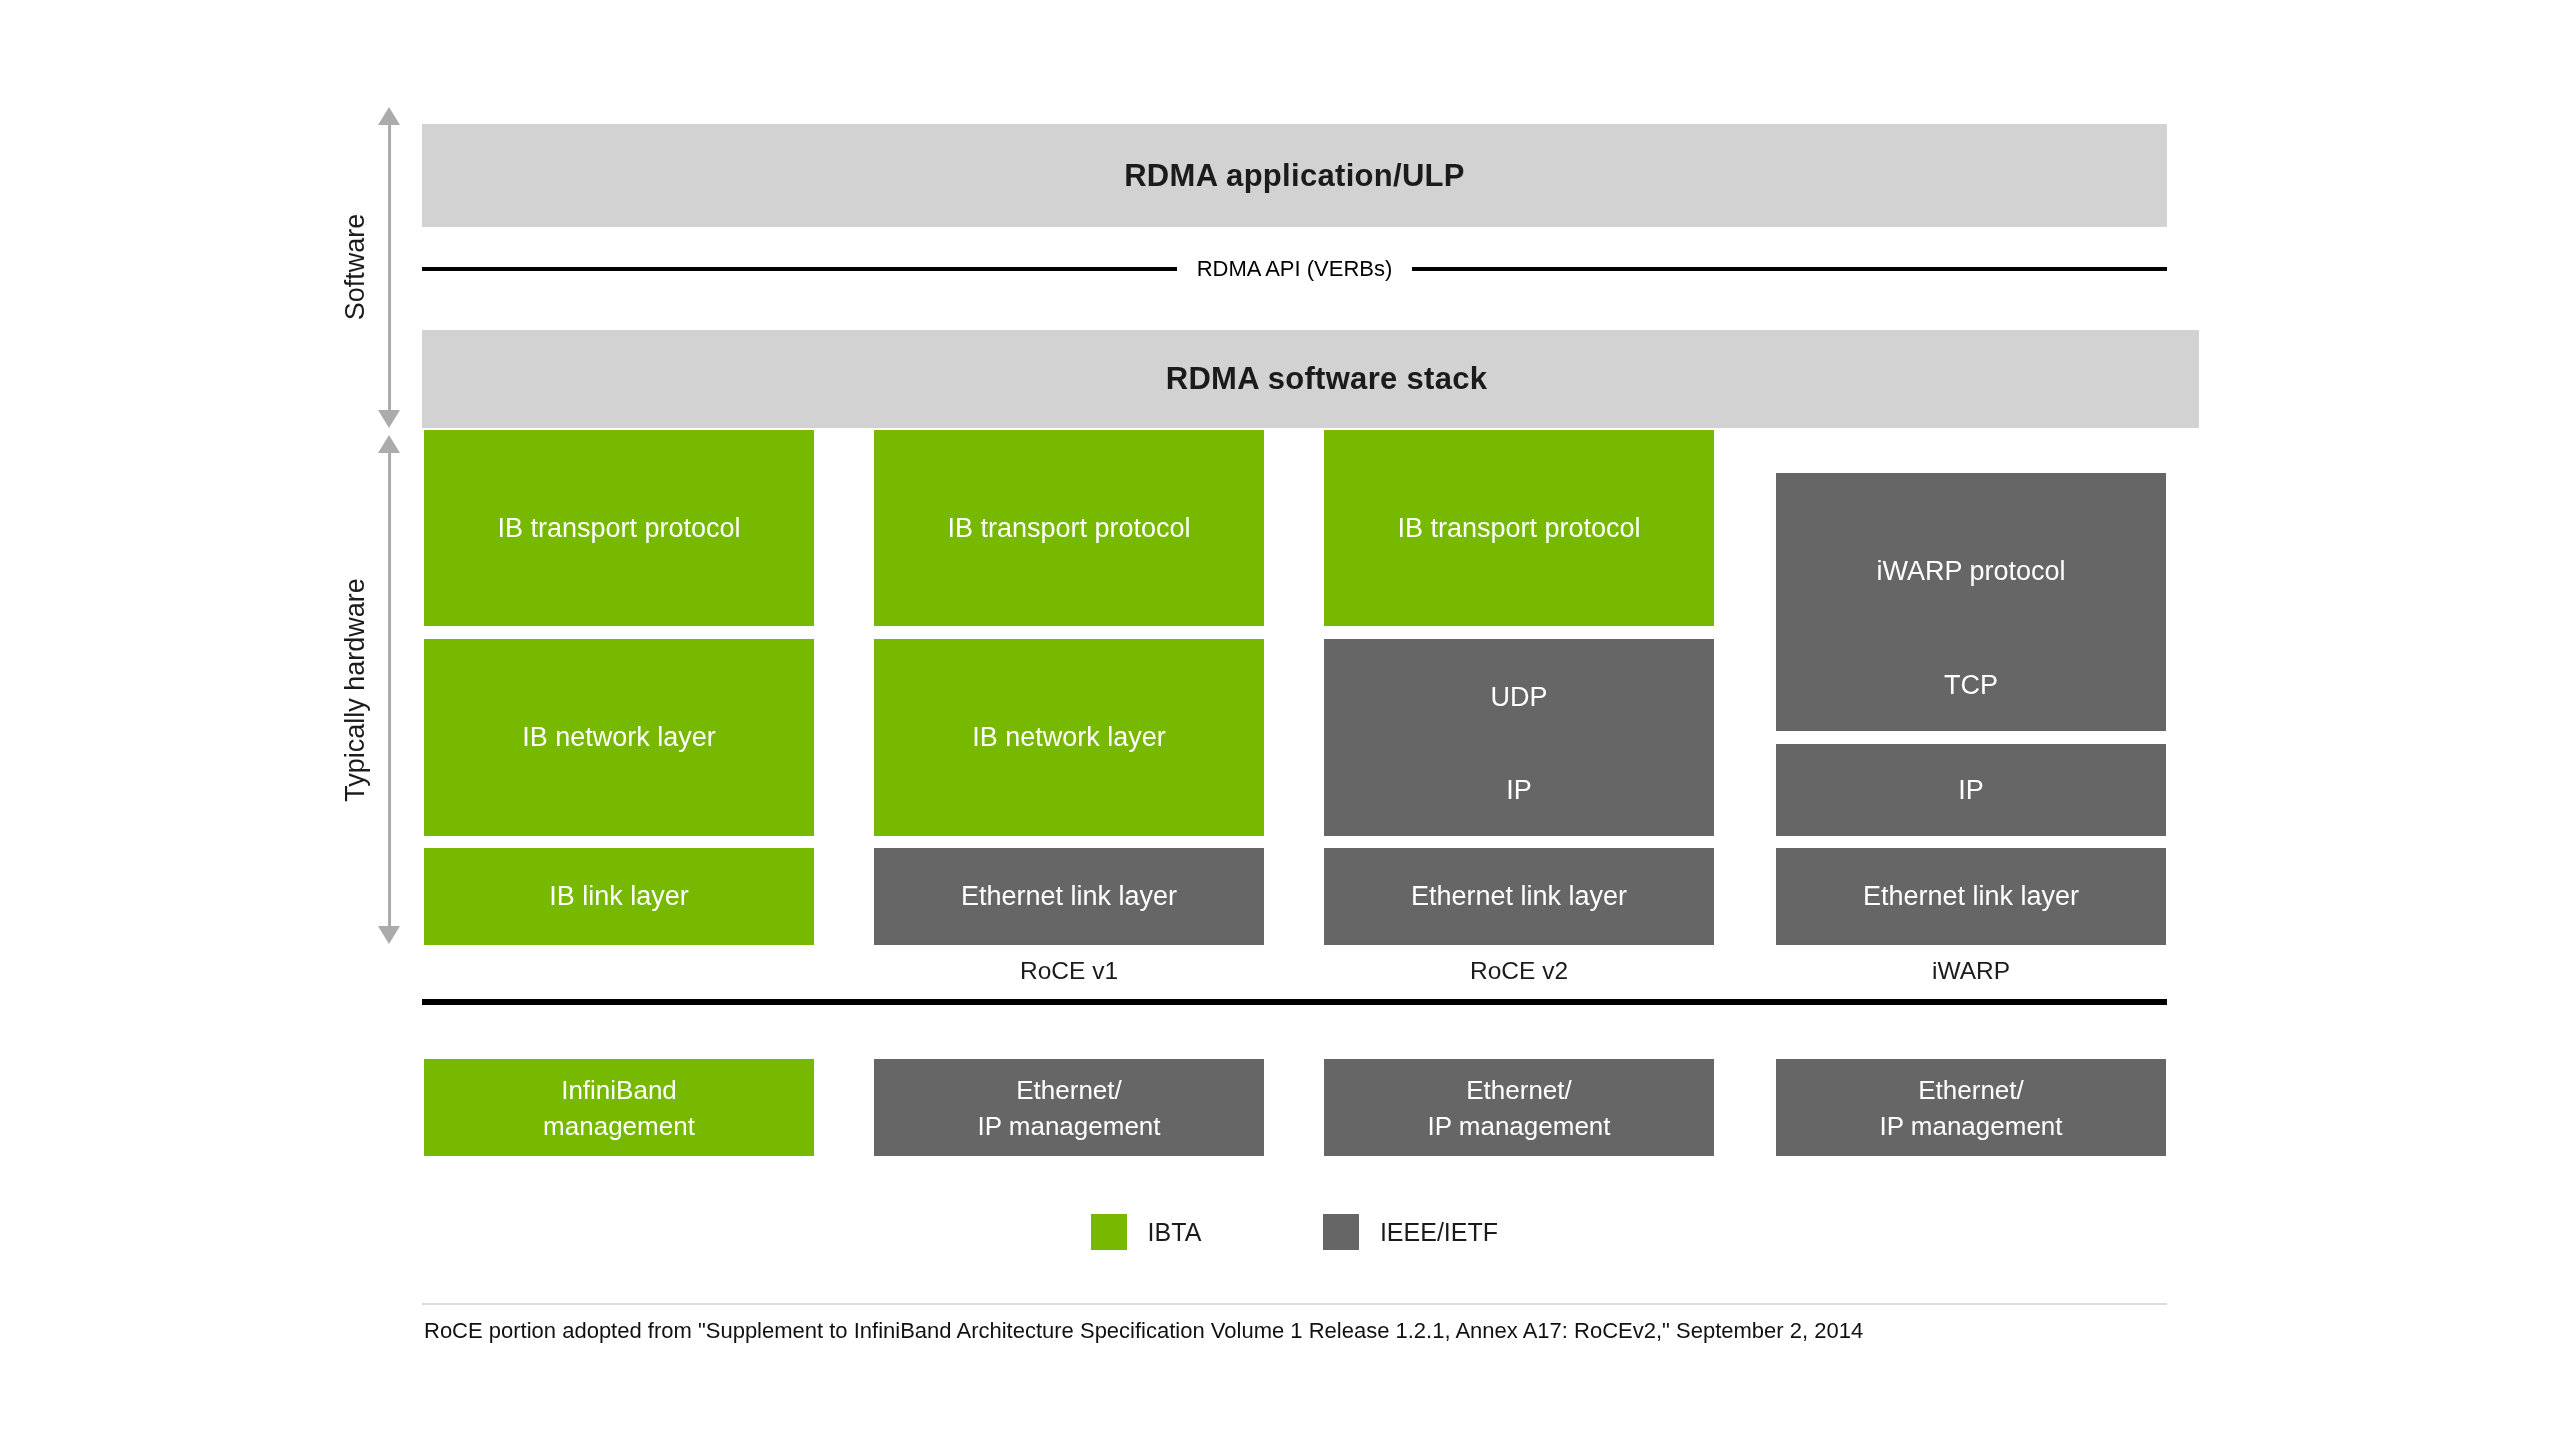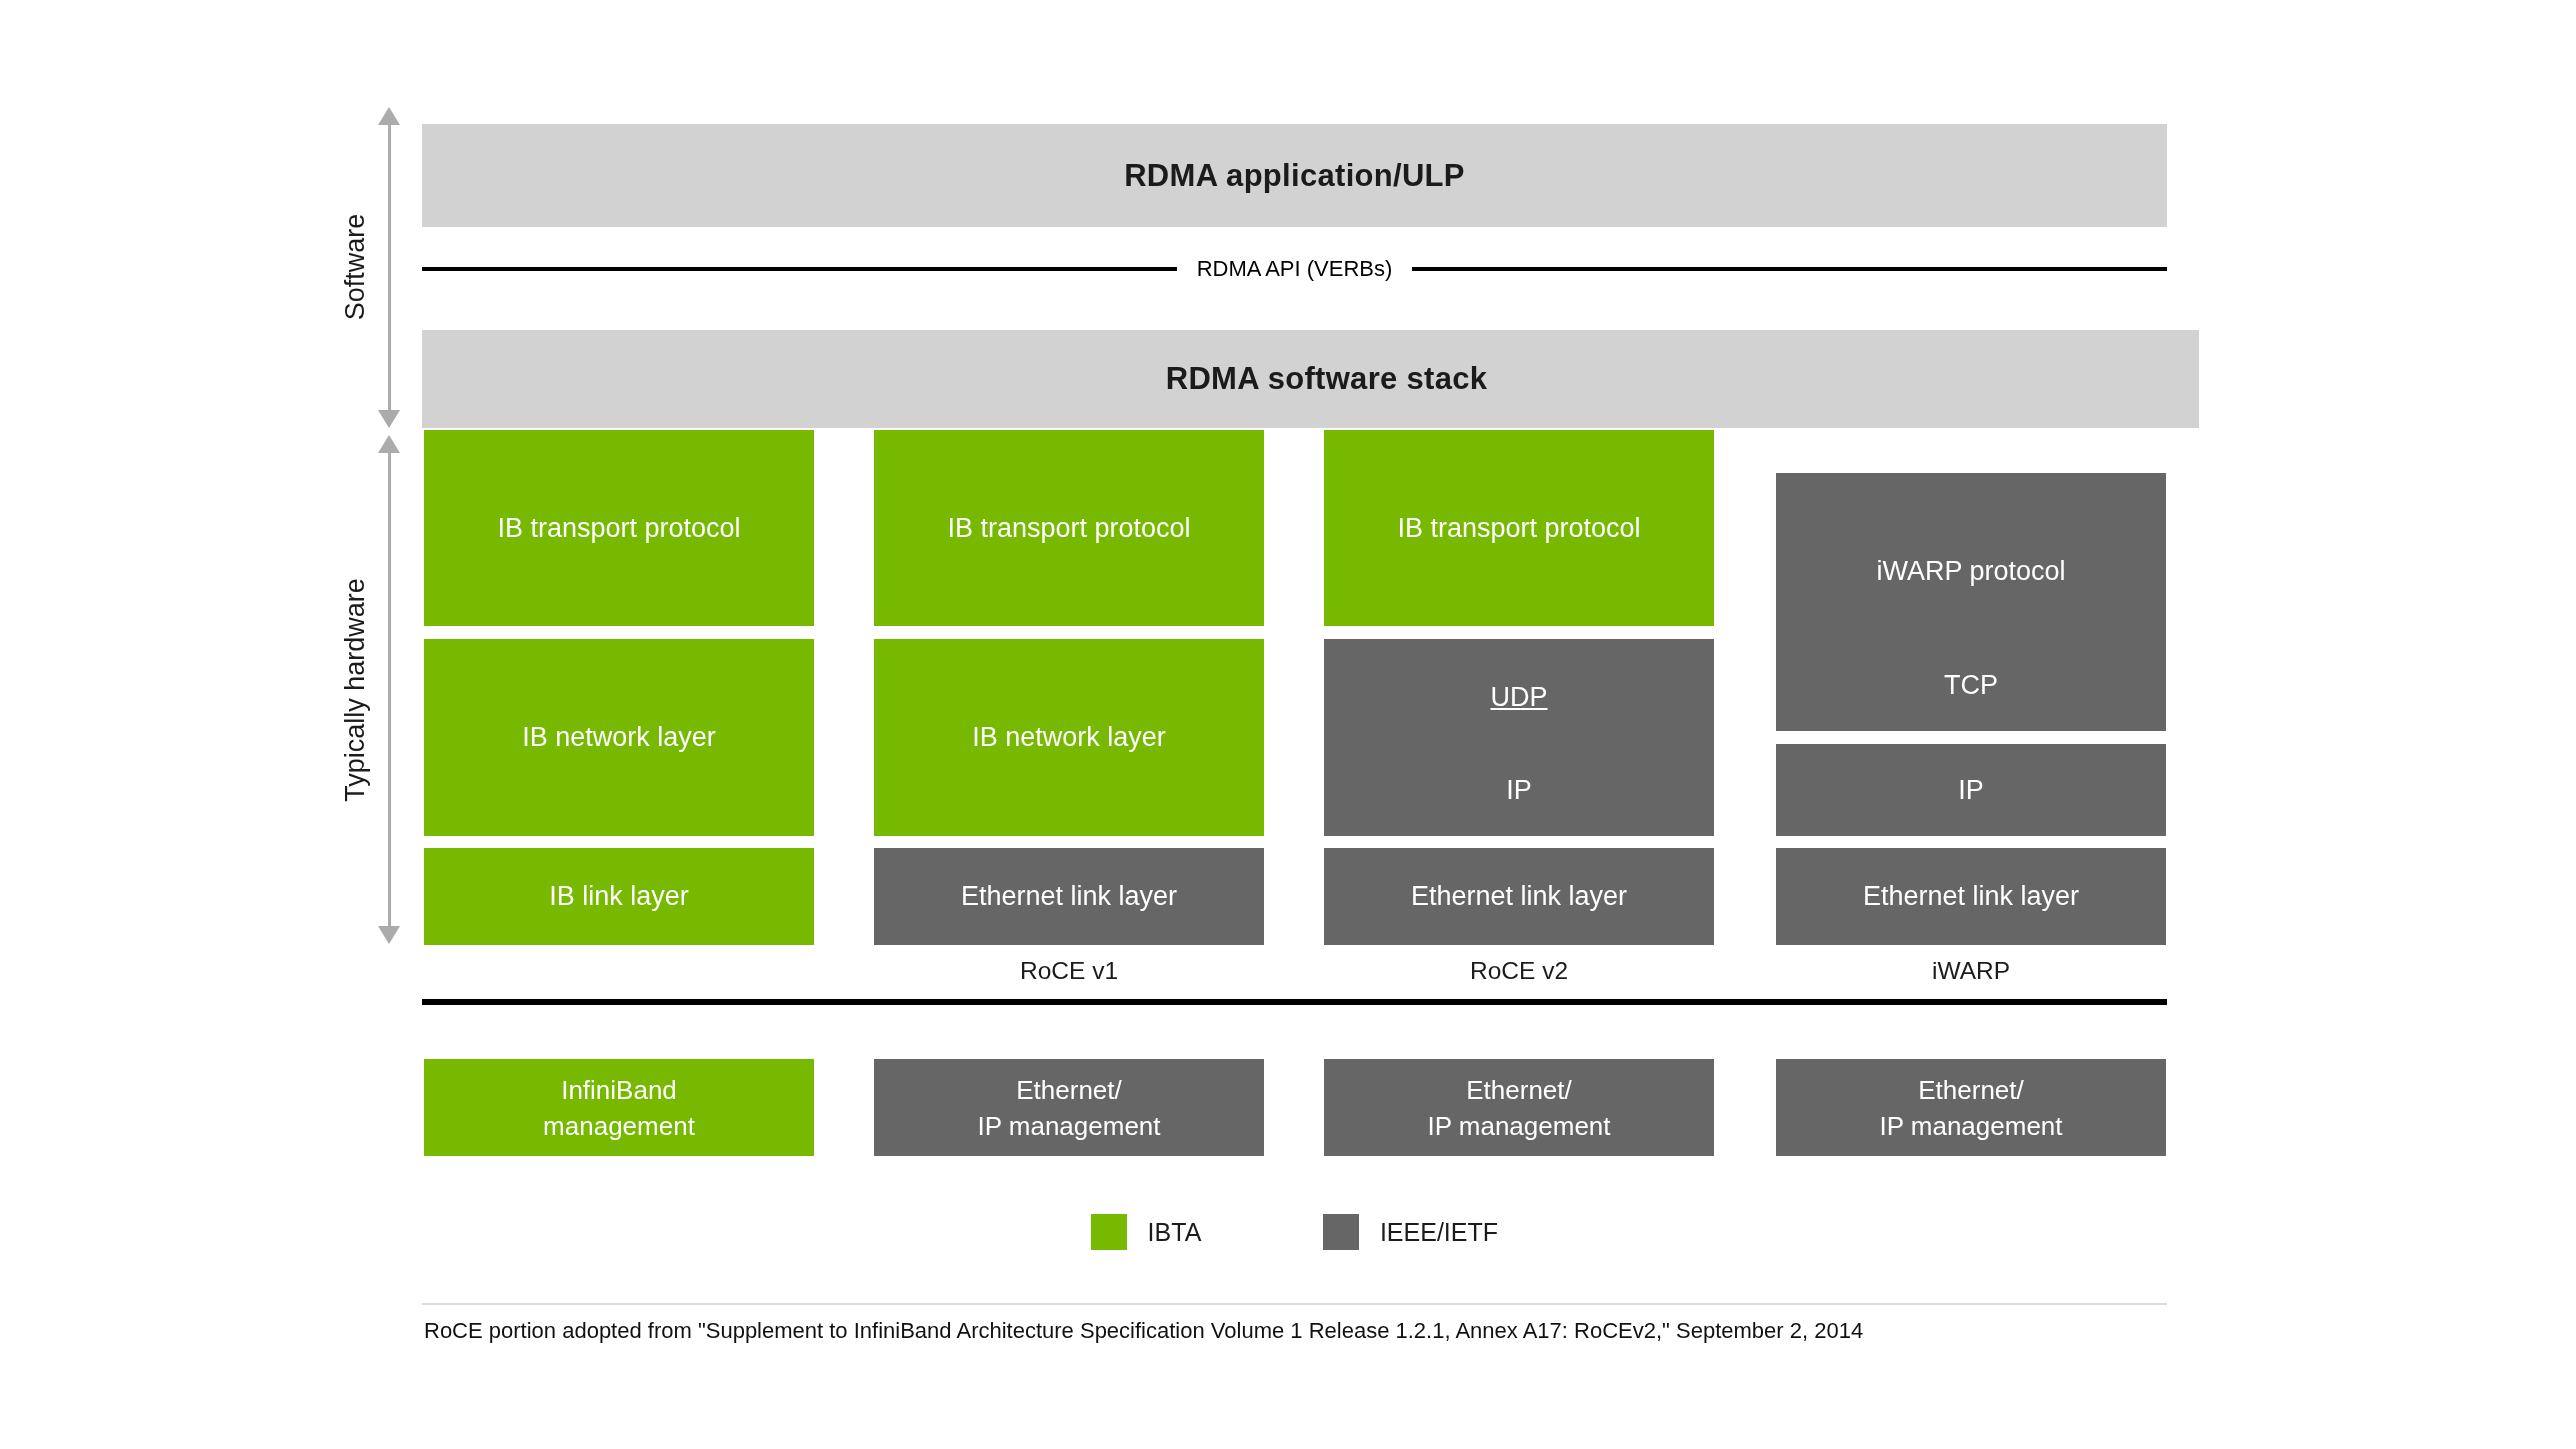--- a/index.html
+++ b/index.html
@@ -113,21 +113,21 @@
       </div>
       <div class="block org-ibta" style="left: 874px; top: 430px; width: 390px; height: 196px;">IB transport protocol</div>
       <div class="block org-ibta" style="left: 874px; top: 639px; width: 390px; height: 197px;">IB network layer</div>
       <div class="block org-ieee" style="left: 874px; top: 848px; width: 390px; height: 97px;">Ethernet link layer</div>
       <div class="col-label" style="left: 874px; top: 952px; width: 390px; height: 37px;">RoCE v1</div>
       <div class="mgmt org-ieee" style="left: 874px; top: 1059px; width: 390px; height: 97px;">
         <div>Ethernet/</div>
         <div>IP management</div>
       </div>
       <div class="block org-ibta" style="left: 1324px; top: 430px; width: 390px; height: 196px;">IB transport protocol</div>
-      <div class="block org-ieee" style="left: 1324px; top: 639px; width: 390px; height: 116px; text-decoration: underline;">UDP</div>
+      <div class="block org-ieee" style="left: 1324px; top: 639px; width: 390px; height: 116px;">UDP</div>
       <div class="block org-ieee" style="left: 1324px; top: 744px; width: 390px; height: 92px;">IP</div>
       <div class="block org-ieee" style="left: 1324px; top: 848px; width: 390px; height: 97px;">Ethernet link layer</div>
       <div class="col-label" style="left: 1324px; top: 952px; width: 390px; height: 37px;">RoCE v2</div>
       <div class="mgmt org-ieee" style="left: 1324px; top: 1059px; width: 390px; height: 97px;">
         <div>Ethernet/</div>
         <div>IP management</div>
       </div>
       <div class="block org-ieee" style="left: 1776px; top: 430px; width: 390px; height: 196px; margin-top: 43px;">iWARP protocol</div>
       <div class="block org-ieee" style="left: 1776px; top: 639px; width: 390px; height: 92px;">TCP</div>
       <div class="block org-ieee" style="left: 1776px; top: 744px; width: 390px; height: 92px;">IP</div>

